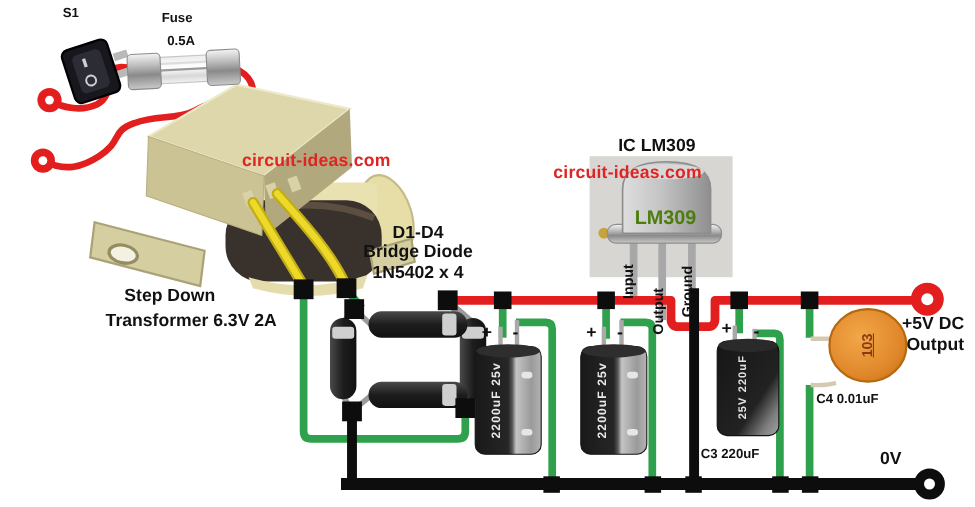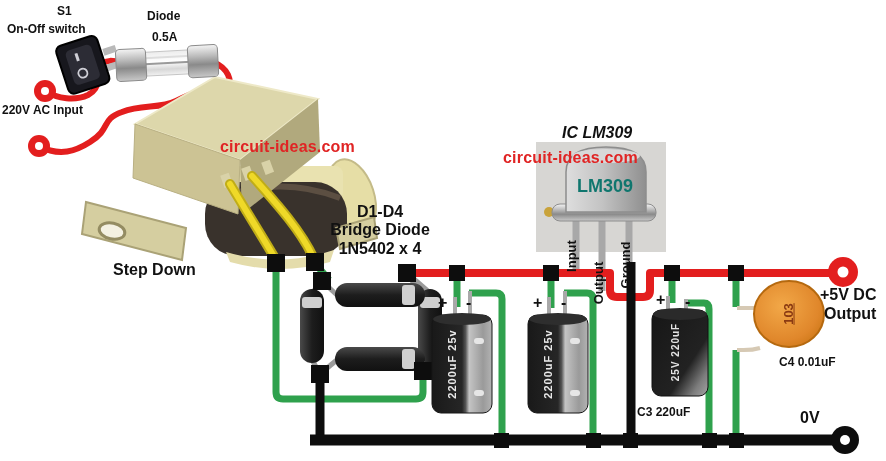--- a/index.html
+++ b/index.html
@@ -7,21 +7,21 @@
          font-family:"Liberation Sans",sans-serif;}
   #stage svg{position:absolute;left:0;top:0;}
   .lbl{position:absolute;font-weight:bold;color:var(--label-black,#111);white-space:nowrap;line-height:1.15;}
   .f17{font-size:12px;} .f16{font-size:16px;} .f13{font-size:13px;}
   .wm{color:var(--watermark-red,#e02424);font-size:16px;letter-spacing:0.2px;}
   .center{text-align:center;}
   .rot{transform:translate(-50%,-50%) rotate(-90deg);transform-origin:center;}
   .capmark{color:#e9e9e9;font-size:11px;letter-spacing:1px;}
   .capmark3{color:#e2e2e2;font-size:10px;letter-spacing:1px;}
   .discmark{color:#8a3a12;font-size:13px;text-decoration:underline;}
-  .canmark{font-size:18px;color:#0f766e;}
+  .canmark{font-size:18px;color:#4d7c0f;margin-top:12px;}
   
   .r{stroke:var(--wire-red,#e31e1e);fill:none;}
   .g{stroke:var(--wire-green,#2fa14d);fill:none;}
   .k{stroke:var(--wire-black,#0d0d0d);fill:none;}
   .lead{stroke:#a9a9a9;fill:none;}
 </style>
 </head>
 <body>
 
 <div id="stage">
@@ -220,50 +220,49 @@
     <ellipse cx="680" cy="314" rx="27" ry="6" fill="#2a2a2a"></ellipse>
   </g>
   <g>
     <path d="M756,308 L737,308" stroke="#d6c9b4" stroke-width="4" fill="none"></path>
     <path d="M760,348 C750,351 743,350 737,350" stroke="#d6c9b4" stroke-width="4" fill="none"></path>
     <ellipse cx="789" cy="314" rx="35" ry="33" fill="url(#disc)" stroke="#b5690f" stroke-width="2"></ellipse>
   </g>
 </svg>
 
 <div class="lbl f17" style="left:57px;top:5px;">S1</div>
-<div class="lbl f17" style="left:7px;top:23px;">On-Off switch</div>
-<div class="lbl f17" style="left:147px;top:10px;">Diode</div>
+<div class="lbl f17" style="left:147px;top:10px;">Fuse</div>
 <div class="lbl f17" style="left:152px;top:31px;">0.5A</div>
-<div class="lbl f17" style="left:2px;top:104px;">220V AC Input</div>
 <div class="lbl f16" style="left:113px;top:261px;">Step Down</div>
+<div class="lbl f16" style="left:96px;top:283px;">Transformer 6.3V 2A</div>
 <div class="lbl f16 center" style="left:318px;top:203px;width:124px;">
   <div>D1-D4</div>
   <div>Bridge Diode</div>
   <div>1N5402 x 4</div>
 </div>
-<div class="lbl f16" style="left:562px;top:124px;font-style:italic;">IC LM309</div>
+<div class="lbl f16" style="left:562px;top:124px;">IC LM309</div>
 <div class="lbl wm" style="left:220px;top:138px;">circuit-ideas.com</div>
 <div class="lbl wm" style="left:503px;top:149px;">circuit-ideas.com</div>
 <div class="lbl canmark" style="left:577px;top:176px;">LM309</div>
 <div class="lbl f13 rot" style="left:572px;top:256px;">Input</div>
 <div class="lbl f13 rot" style="left:599px;top:283px;">Output</div>
 <div class="lbl f13 rot" style="left:626px;top:265px;">Ground</div>
 
 <div class="lbl f16" style="left:438px;top:294px;">+</div>
 <div class="lbl f16" style="left:466px;top:294px;">-</div>
 <div class="lbl f16" style="left:533px;top:294px;">+</div>
 <div class="lbl f16" style="left:561px;top:294px;">-</div>
 <div class="lbl f16" style="left:656px;top:291px;">+</div>
 <div class="lbl f16" style="left:685px;top:293px;">-</div>
 
 <div class="lbl capmark rot" style="left:452px;top:364px;">2200uF 25v</div>
 <div class="lbl capmark rot" style="left:548px;top:364px;">2200uF 25v</div>
 <div class="lbl capmark3 rot" style="left:676px;top:352px;">25V 220uF</div>
 <div class="lbl discmark rot" style="left:789px;top:314px;">103</div>
 
 <div class="lbl f17" style="left:637px;top:406px;">C3 220uF</div>
-<div class="lbl f17" style="left:779px;top:356px;">C4 0.01uF</div>
+<div class="lbl f17" style="left:742px;top:356px;">C4 0.01uF</div>
 
 <div class="lbl f16" style="left:820px;top:286px;">+5V DC</div>
 <div class="lbl f16" style="left:824px;top:305px;">Output</div>
 <div class="lbl f16" style="left:800px;top:409px;">0V</div>
 
 </div>
 
 </body></html>

